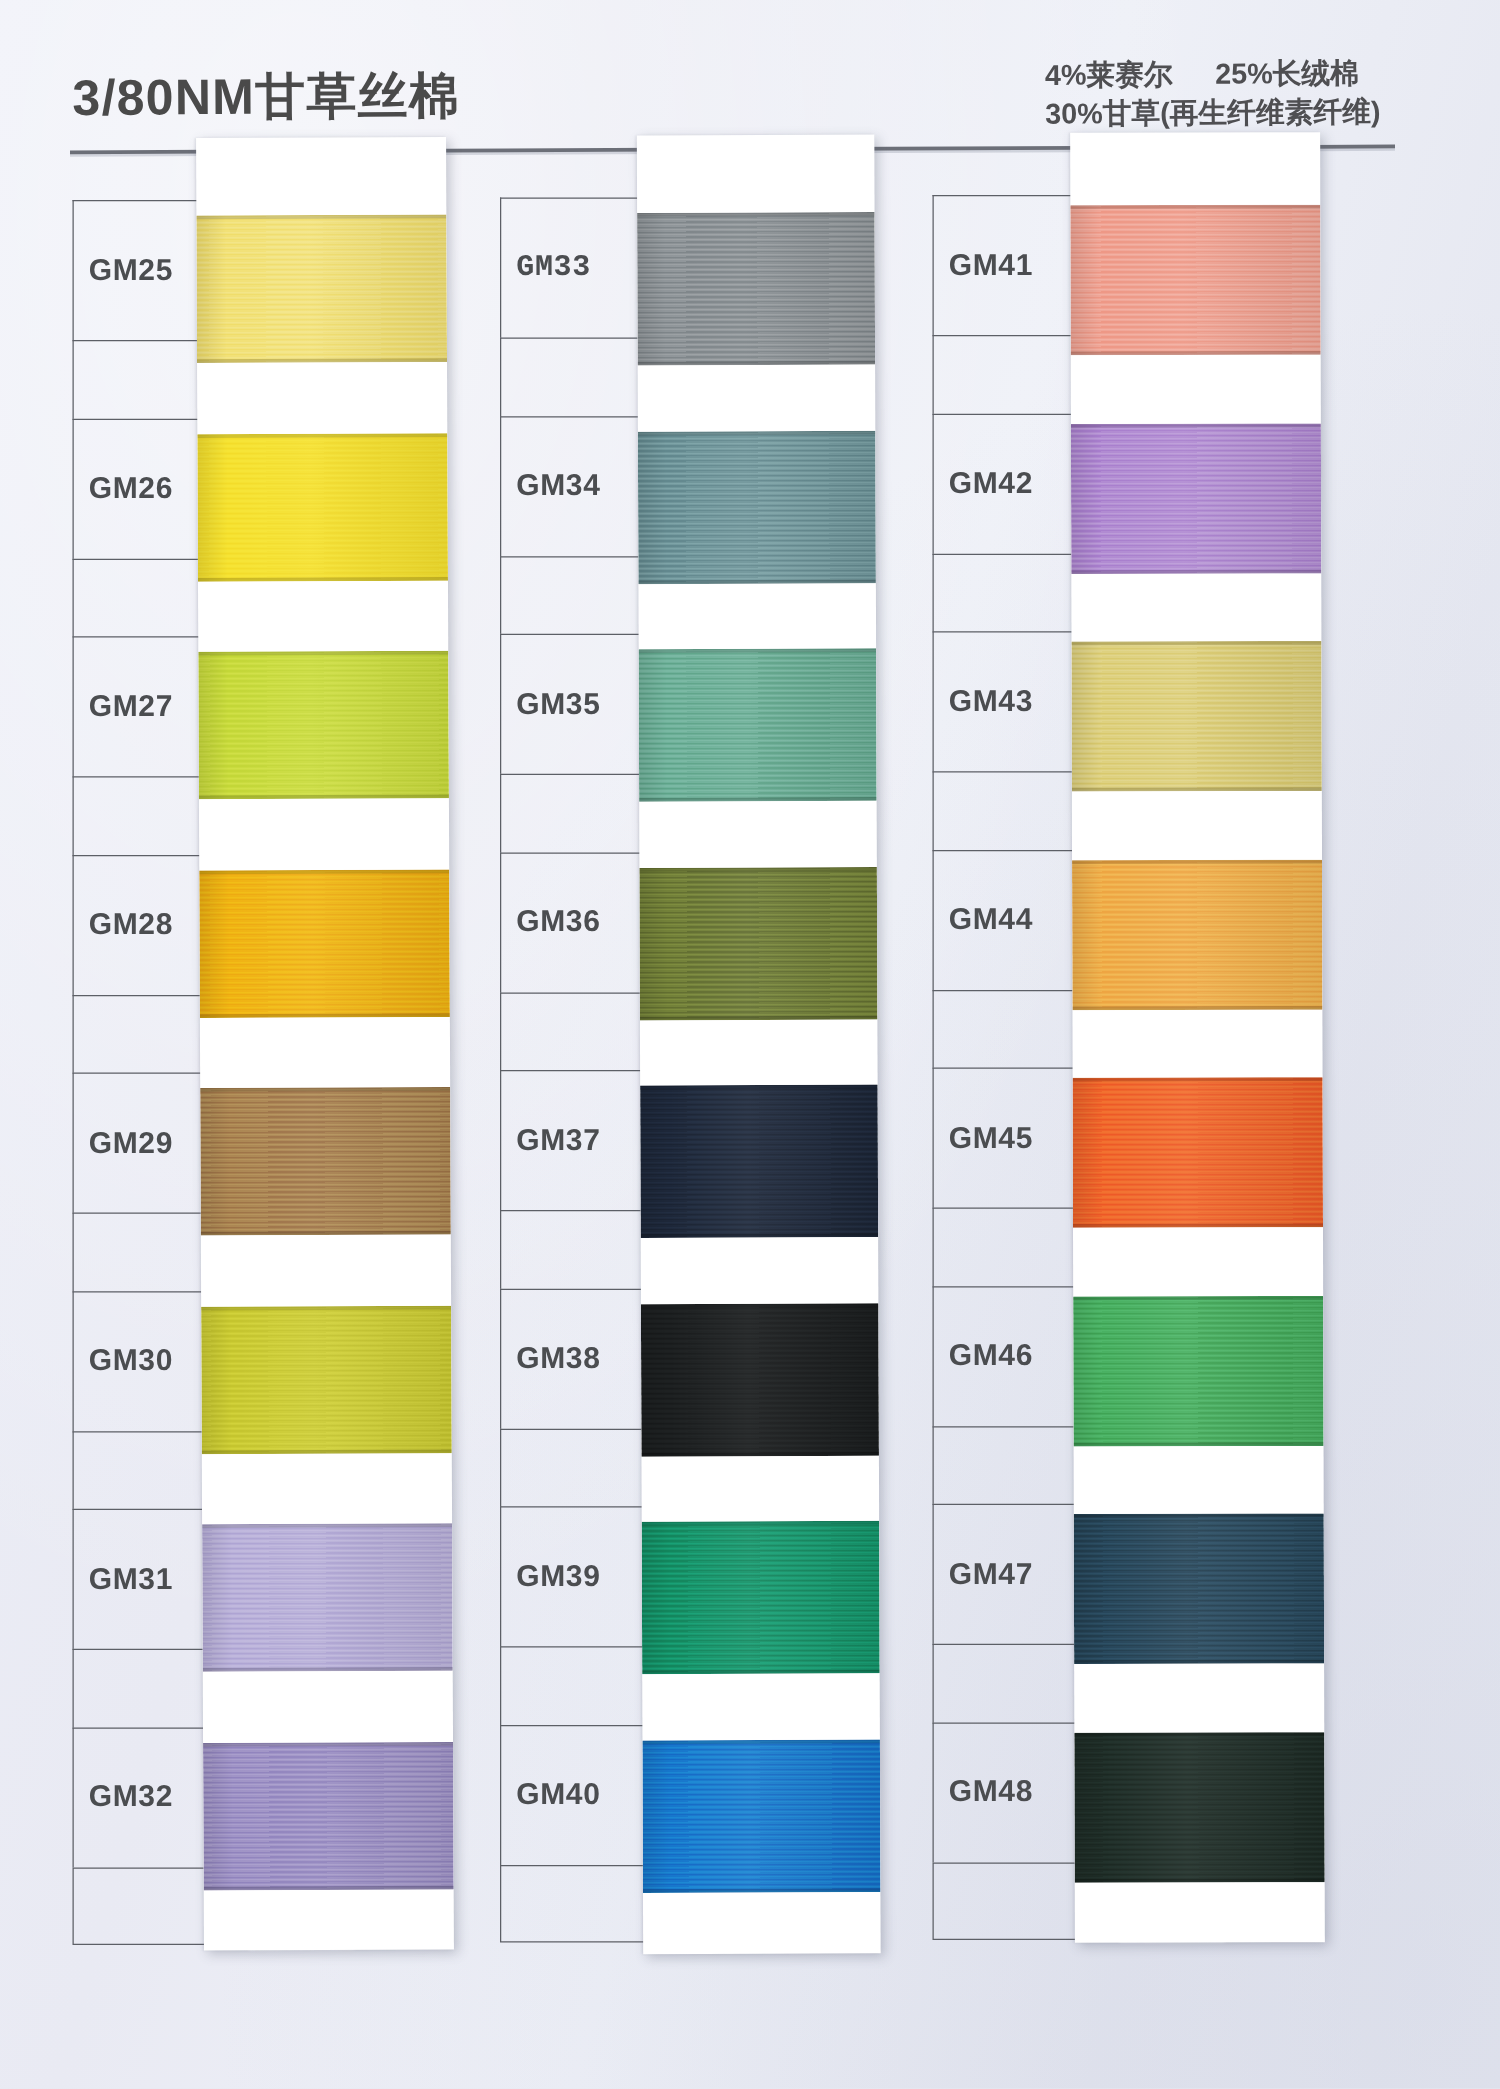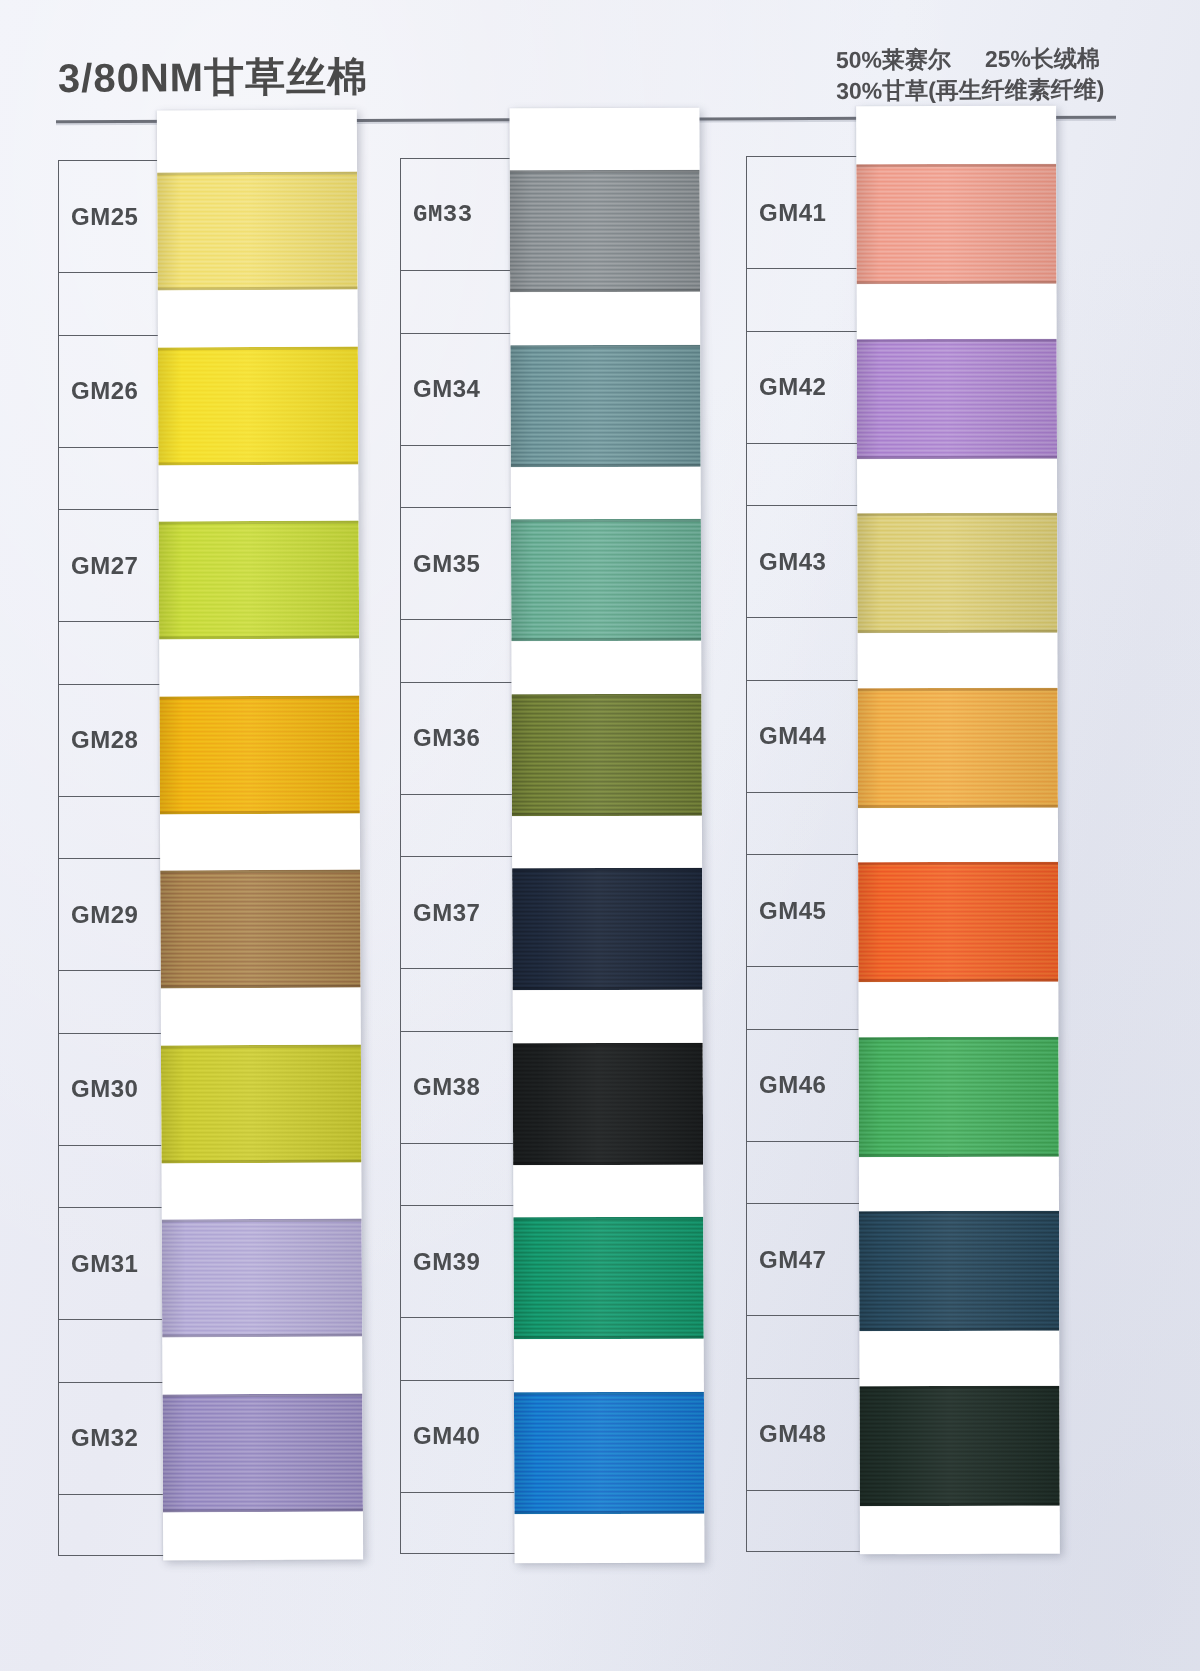--- a/index.html
+++ b/index.html
@@ -127,21 +127,21 @@
 </style>
 </head>
 <body>
 
 <div class="paper"></div>
 
 <div class="header">
   <div class="title">3/80NM甘草丝棉</div>
   <div class="comp">
     <div class="l1">
-      <span>50%莱赛尔</span><span class="gap"></span><span>25%长绒棉</span>
+      <span>4%莱赛尔</span><span class="gap"></span><span>25%长绒棉</span>
     </div>
     <div class="l2">30%甘草(再生纤维素纤维)</div>
   </div>
 </div>
 <div class="rule"></div>
 
 <div class="board" id="board">
     <div class="group g1" style="left: 58px; top: 160px;">
       <div class="cells">
         <div class="cell" style="position: absolute; left: 0px; top: 0px; width: 226px; height: 112px;">

